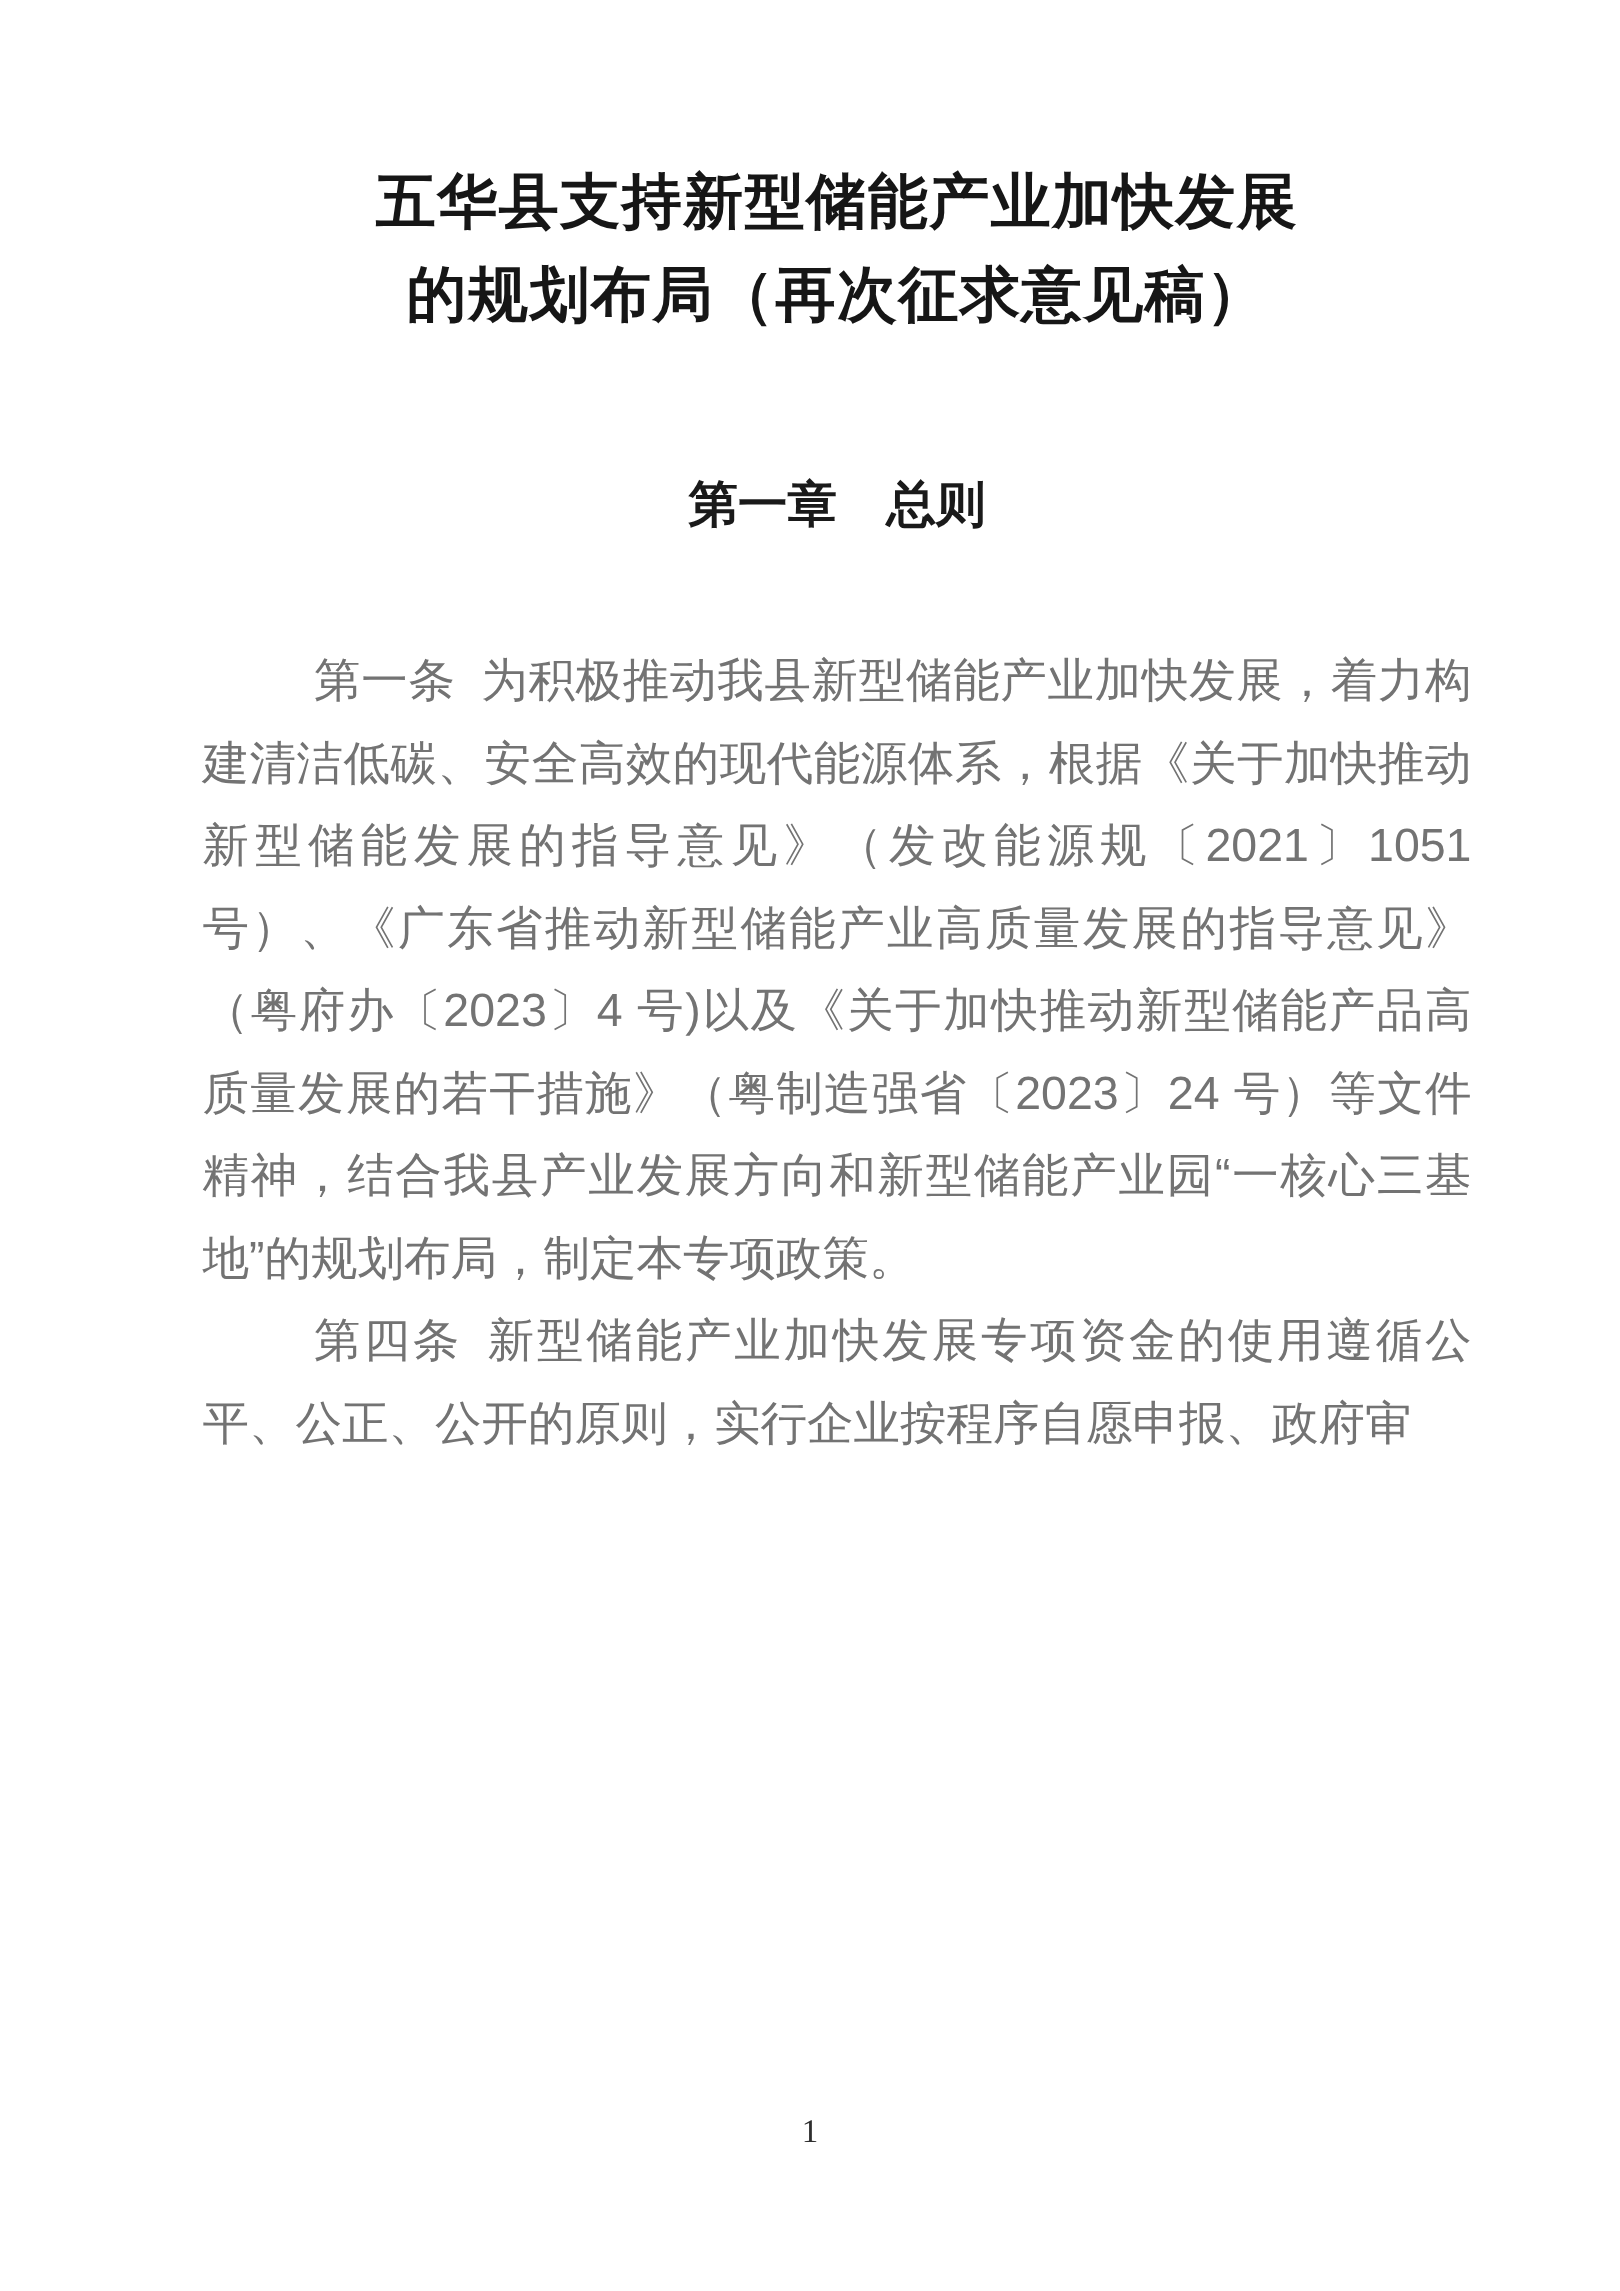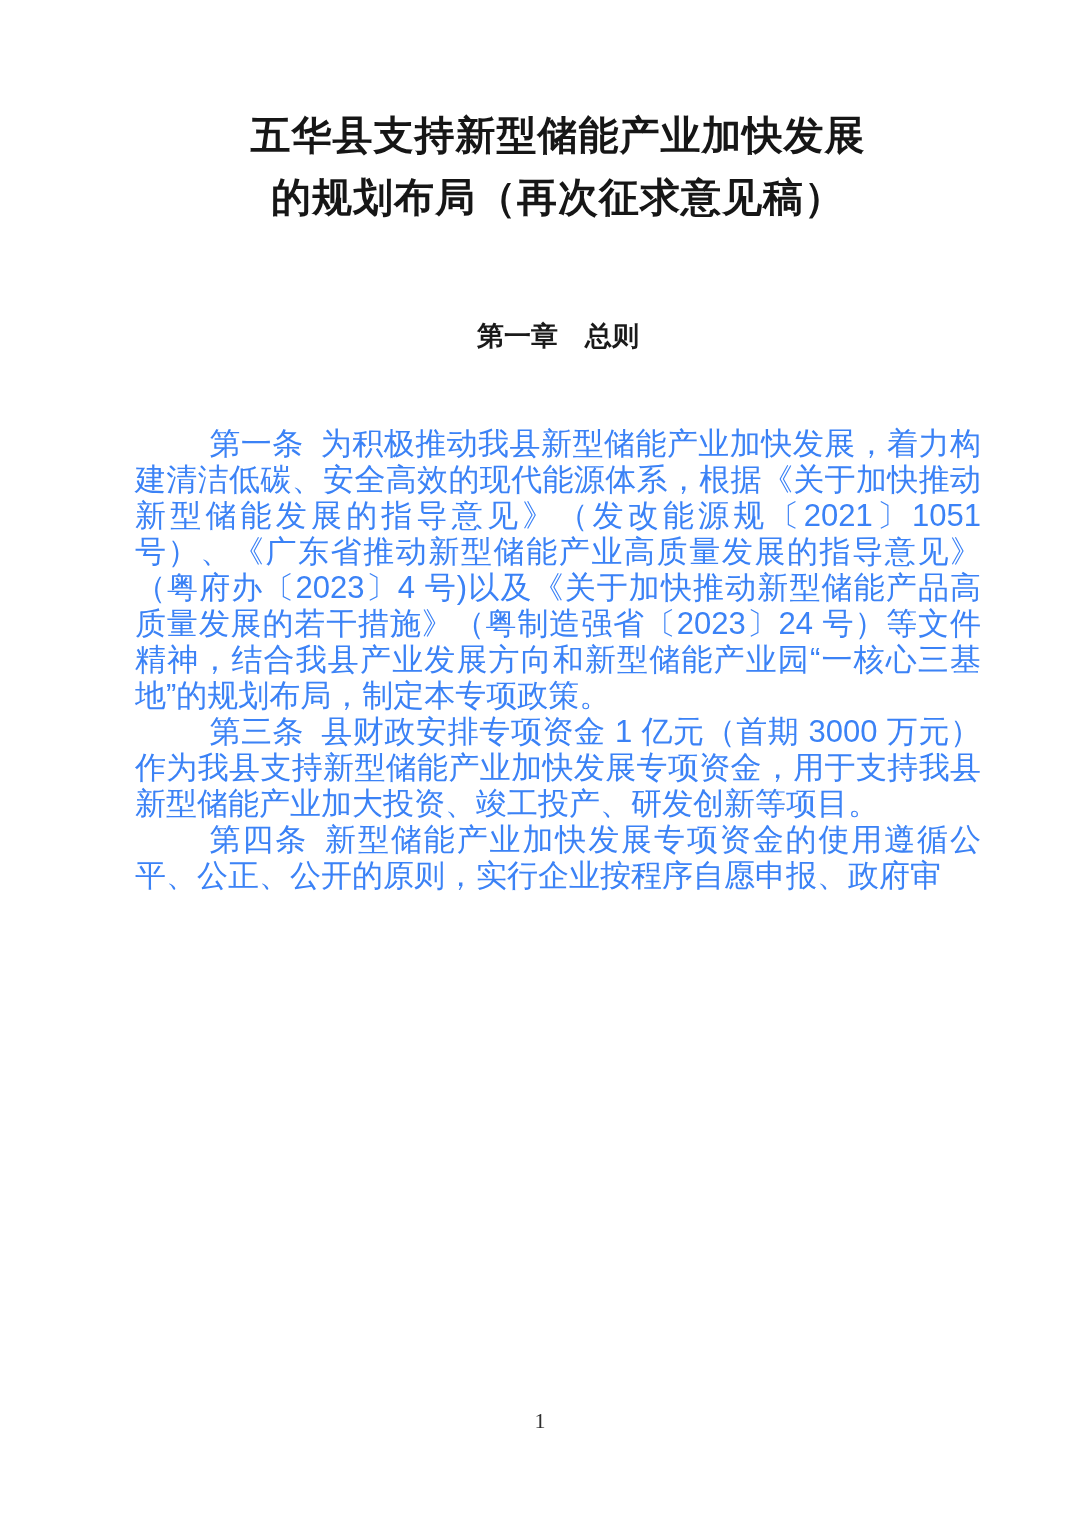--- a/index.html
+++ b/index.html
@@ -28,38 +28,38 @@
     text-align: center;
     font-weight: bold;
     font-size: 40px;
     line-height: 62px;
     letter-spacing: 1px;
     color: #161616;
   }
   .chapter {
     margin-top: 88px;
     text-align: center;
-    font-size: 27px;
+    font-size: 33px;
     font-weight: bold;
     line-height: 40px;
     color: #1a1a1a;
   }
   .chapter-number {
     margin-right: 1em;
   }
   .content {
     margin-top: 70px;
   }
   .content p {
     margin: 0;
     font-size: 31px;
-    line-height: 36px;
+    line-height: 55px;
     text-align: justify;
     text-indent: 2.4em;
-    color: #3b82f6;
+    color: #737373;
   }
   .lead {
     margin-right: 0.55em;
   }
   .page-number {
     position: absolute;
     left: 0;
     right: 0;
     top: 1408px;
     text-align: center;
@@ -75,19 +75,18 @@
 
   <div class="title">
     <div class="title-line">五华县支持新型储能产业加快发展</div>
     <div class="title-line">的规划布局（再次征求意见稿）</div>
   </div>
 
   <div class="chapter"><span class="chapter-number">第一章</span><span class="chapter-title">总则</span></div>
 
   <div class="content">
     <p><span class="lead">第一条</span><span>为积极推动我县新型储能产业加快发展，着力构建清洁低碳、安全高效的现代能源体系，根据《关于加快推动新型储能发展的指导意见》（发改能源规〔2021〕1051 号）、《广东省推动新型储能产业高质量发展的指导意见》（粤府办〔2023〕4 号)以及《关于加快推动新型储能产品高质量发展的若干措施》（粤制造强省〔2023〕24 号）等文件精神，结合我县产业发展方向和新型储能产业园“一核心三基地”的规划布局，制定本专项政策。</span></p>
-    <p><span class="lead">第三条</span><span>县财政安排专项资金 1 亿元（首期 3000 万元）作为我县支持新型储能产业加快发展专项资金，用于支持我县新型储能产业加大投资、竣工投产、研发创新等项目。</span></p>
     <p><span class="lead">第四条</span><span>新型储能产业加快发展专项资金的使用遵循公平、公正、公开的原则，实行企业按程序自愿申报、政府审</span></p>
   </div>
 
   <div class="page-number">1</div>
 
 </div>
 
 </body></html>

